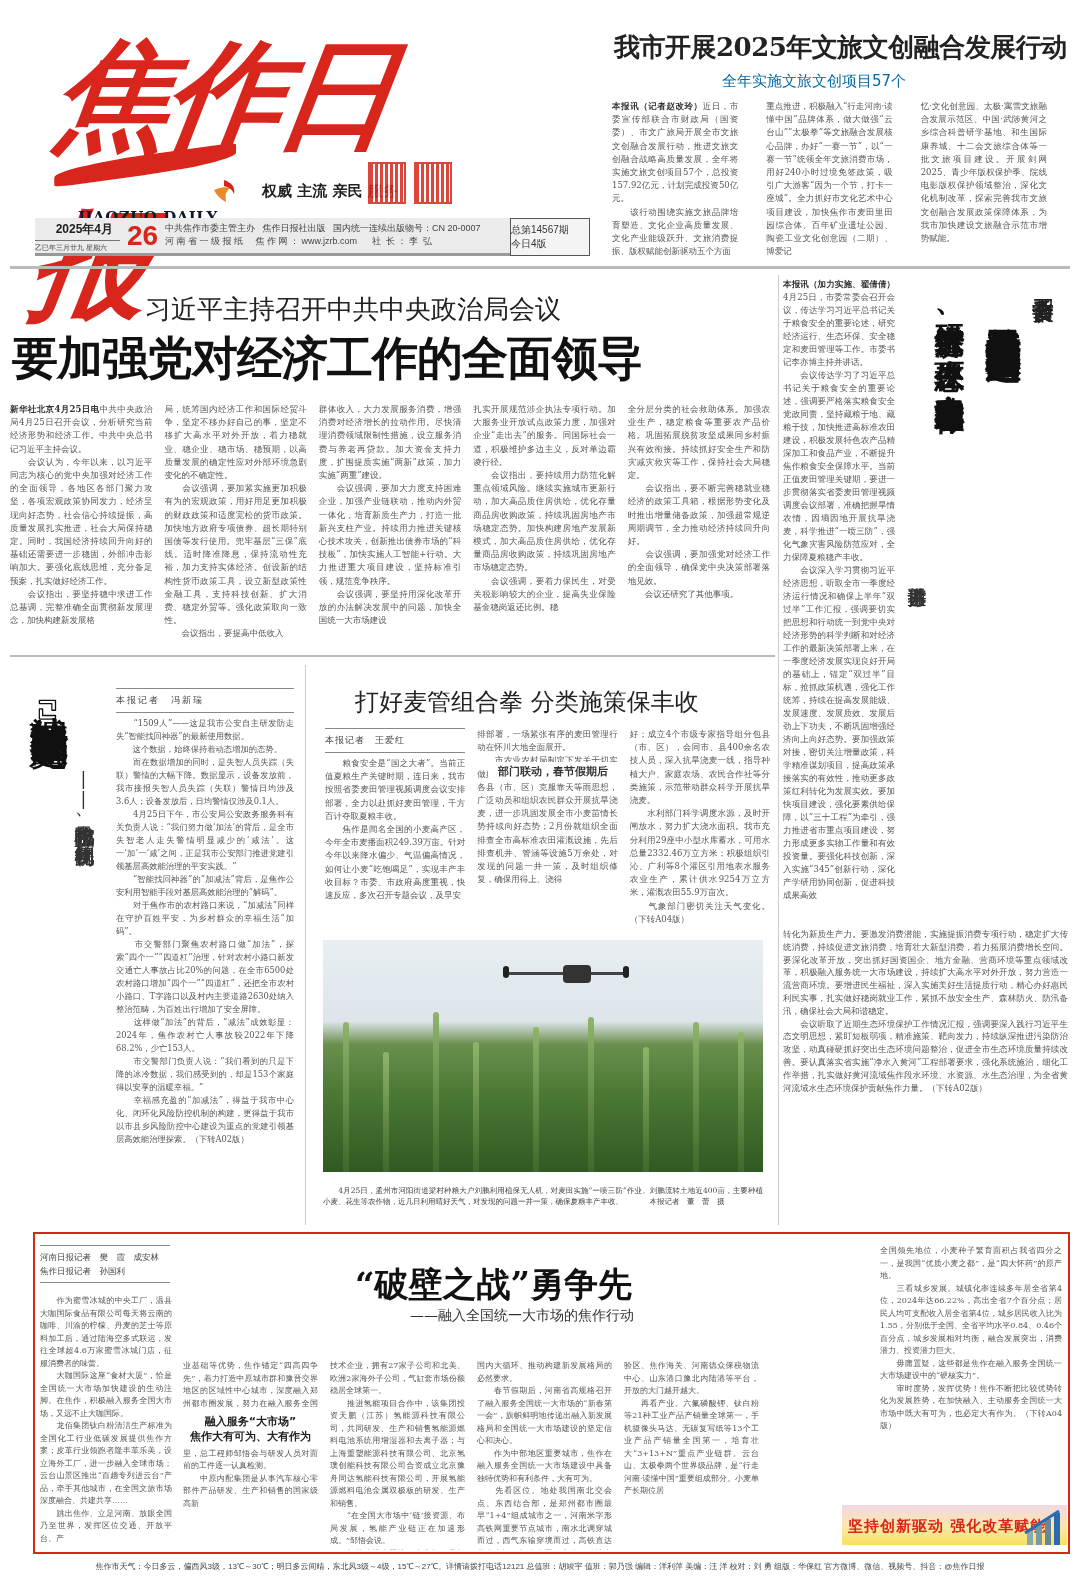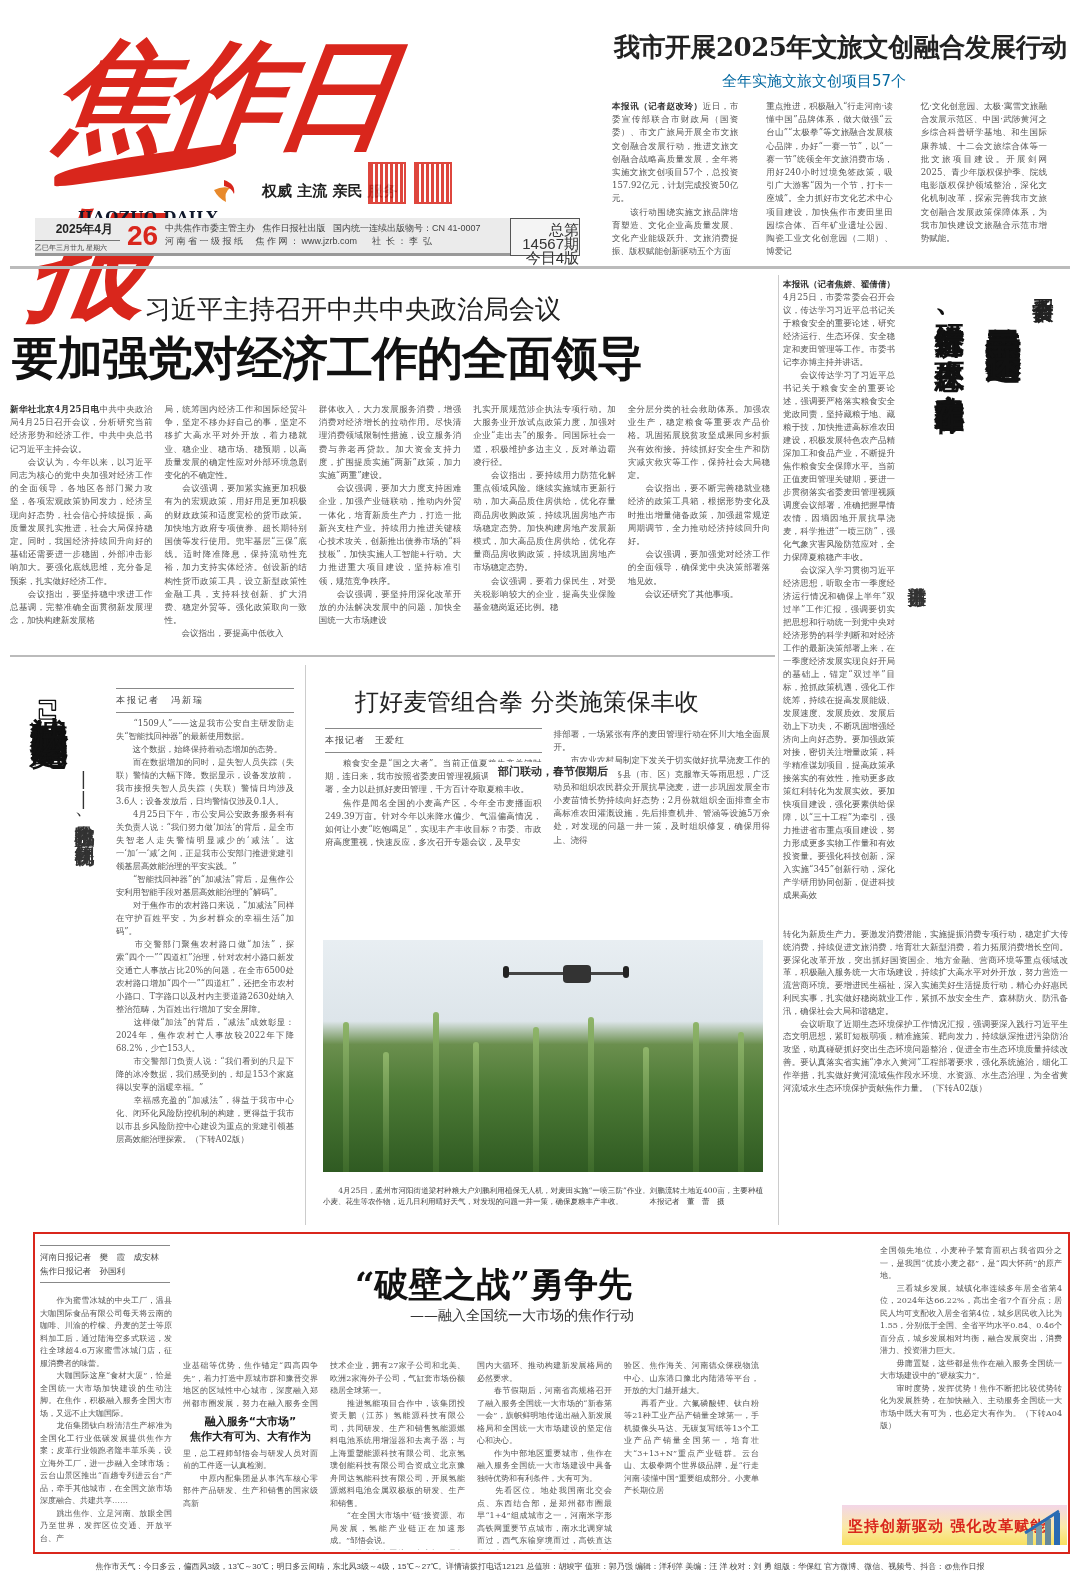--- a/index.html
+++ b/index.html
@@ -13,21 +13,21 @@
   .qr { width: 38px; height: 42px; background:
        repeating-linear-gradient(90deg, #d9261c 0 3px, #fff 3px 5px),
        #d9261c; border: 2px solid #d9261c; opacity: .85; }
   .qr1 { left: 368px; top: 162px; }
   .qr2 { left: 414px; top: 162px; }
   .infobar { left: 35px; top: 218px; width: 545px; height: 38px; background: #ebebeb; border-bottom: 3px solid #999; }
   .infobar .date { position: absolute; left: 0; top: 3px; width: 78px; text-align: right; font-family: "Liberation Sans", sans-serif; font-weight: bold; font-size: 12px; color: #222; }
   .infobar .lunar { position: absolute; left: 0; top: 22px; width: 85px; font-family: "Liberation Sans", sans-serif; font-size: 7px; color: #444; border-top: 1px solid #777; padding-top: 2px; }
   .infobar .day { position: absolute; left: 92px; top: 2px; font-family: "Liberation Sans", sans-serif; font-weight: bold; font-size: 28px; color: #d9261c; line-height: 32px; }
   .infobar .pub { position: absolute; left: 130px; top: 4px; font-family: "Liberation Sans", sans-serif; font-size: 9px; color: #444; line-height: 13px; white-space: pre; }
-  .infobar .issue { position: absolute; left: 475px; top: 0; width: 70px; height: 38px; border: 1px solid #555; font-family: "Liberation Sans", sans-serif; font-size: 15px; text-align: right; line-height: 14px; padding-top: 4px; background: #f4f4f4; }
+  .infobar .issue { position: absolute; left: 475px; top: 0; width: 80px; height: 38px; border: 1px solid #555; font-family: "Liberation Sans", sans-serif; font-size: 10px; text-align: left; line-height: 14px; padding-top: 4px; background: #f4f4f4; }
   .rule { height: 3px; background: #bbb; }
   .headline { font-family: "DejaVu Serif", serif; color: #222; white-space: nowrap; }
   .sans-h { font-family: "DejaVu Sans", sans-serif; }
   .body-text { font-family: "DejaVu Serif", serif; font-size: 8.5px; line-height: 13.2px; color: #555; text-align: justify; }
   .cols { display: flex; gap: 12px; }
   .cols > div { flex: 1; }
   .lead { font-weight: bold; color: #333; }
   .vert { writing-mode: vertical-rl; font-family: "DejaVu Serif", serif; white-space: nowrap; }
   .byline { font-size: 9px; color: #444; border-top: 1px solid #888; border-bottom: 1px solid #888; padding: 5px 0; letter-spacing: 2px; }
   .photo { background: linear-gradient(180deg, #e8eef2 0%, #dde5ea 35%, #6b8f4e 45%, #4c7a35 65%, #2f5a22 100%); overflow: hidden; }
@@ -56,21 +56,21 @@
     </svg>
 </div>
 <div class="abs slogan">权威 主流 亲民 服务</div>
 <div class="abs qr qr1"></div>
 <div class="abs qr qr2"></div>
 
 <div class="abs infobar">
   <div class="date">2025年4月</div>
   <div class="lunar">乙巳年三月廿九  星期六</div>
   <div class="day">26</div>
-  <div class="pub"><span>中共焦作市委主管主办   焦作日报社出版   国内统一连续出版物号：CN 41-0007</span>
+  <div class="pub"><span>中共焦作市委主管主办   焦作日报社出版   国内统一连续出版物号：CN 20-0007</span>
 <span>河 南 省 一 级 报 纸     焦 作 网 ： www.jzrb.com      社  长 ： 李  弘</span></div>
   <div class="issue">
     <div>总第14567期</div>
     <div>今日4版</div>
   </div>
 </div>
 
 <div class="abs headline" style="left:614px; top:30px; font-size:26px; font-weight:bold; letter-spacing:-0.5px;">我市开展2025年文旅文创融合发展行动</div>
 <div class="abs headline sans-h" style="left:722px; top:72px; font-size:15px; color:#0369a1;">全年实施文旅文创项目57个</div>
 <div class="abs cols" style="left:612px; top:100px; width:435px; height:155px; gap:28px;">
@@ -101,21 +101,21 @@
 　　会议指出，要不断完善稳就业稳经济的政策工具箱，根据形势变化及时推出增量储备政策，加强超常规逆周期调节，全力推动经济持续回升向好。
 　　会议强调，要加强党对经济工作的全面领导，确保党中央决策部署落地见效。
 　　会议还研究了其他事项。</div>
 </div>
 <div class="abs" style="left:10px; top:655px; width:765px; height:2px; background:#bbb;"></div>
 
 <div class="abs vert" style="left:1028px; top:282px; font-size:22px; font-family:'DejaVu Sans',sans-serif; color:#222;">市委常委会召开会议</div>
 <div class="abs vert" style="left:980px; top:300px; font-size:35.5px; font-weight:bold; color:#111; letter-spacing:1px; height:620px;">传达学习习近平总书记关于粮食安全的重要论述</div>
 <div class="abs vert" style="left:930px; top:300px; font-size:29.5px; font-weight:bold; color:#111; letter-spacing:1px; height:720px;">研究经济运行、生态环保、安全稳定和麦田管理等工作</div>
 <div class="abs vert" style="left:905px; top:572px; font-size:19px; color:#333;">李亦博主持并讲话</div>
-<div class="abs body-text" style="left:783px; top:278px; width:112px; height:648px; overflow:hidden; white-space:pre-line; font-size:8.5px; line-height:13px;"><span class="lead">本报讯（记者焦娇、翟倩倩）</span><span>4月25日，市委常委会召开会议，传达学习习近平总书记关于粮食安全的重要论述，研究经济运行、生态环保、安全稳定和麦田管理等工作。市委书记李亦博主持并讲话。
+<div class="abs body-text" style="left:783px; top:278px; width:112px; height:648px; overflow:hidden; white-space:pre-line; font-size:8.5px; line-height:13px;"><span class="lead">本报讯（加力实施、翟倩倩）</span><span>4月25日，市委常委会召开会议，传达学习习近平总书记关于粮食安全的重要论述，研究经济运行、生态环保、安全稳定和麦田管理等工作。市委书记李亦博主持并讲话。
 　　会议传达学习了习近平总书记关于粮食安全的重要论述，强调要严格落实粮食安全党政同责，坚持藏粮于地、藏粮于技，加快推进高标准农田建设，积极发展特色农产品精深加工和食品产业，不断提升焦作粮食安全保障水平。当前正值麦田管理关键期，要进一步贯彻落实省委麦田管理视频调度会议部署，准确把握旱情农情，因墒因地开展抗旱浇麦，科学推进“一喷三防”，强化气象灾害风险防范应对，全力保障夏粮稳产丰收。
 　　会议深入学习贯彻习近平经济思想，听取全市一季度经济运行情况和确保上半年“双过半”工作汇报，强调要切实把思想和行动统一到党中央对经济形势的科学判断和对经济工作的最新决策部署上来，在一季度经济发展实现良好开局的基础上，锚定“双过半”目标，抢抓政策机遇，强化工作统筹，持续在提高发展能级、发展速度、发展质效、发展后劲上下功夫，不断巩固增强经济向上向好态势。要加强政策对接，密切关注增量政策，科学精准谋划项目，提高政策承接落实的有效性，推动更多政策红利转化为发展实效。要加快项目建设，强化要素供给保障，以“三十工程”为牵引，强力推进省市重点项目建设，努力形成更多实物工作量和有效投资量。要强化科技创新，深入实施“345”创新行动，深化产学研用协同创新，促进科技成果高效</span></div>
 <div class="abs body-text" style="left:783px; top:928px; width:285px; height:295px; overflow:hidden; white-space:pre-line; font-size:8.5px; line-height:12.8px;">转化为新质生产力。要激发消费潜能，实施提振消费专项行动，稳定扩大传统消费，持续促进文旅消费，培育壮大新型消费，着力拓展消费增长空间。要深化改革开放，突出抓好国资国企、地方金融、营商环境等重点领域改革，积极融入服务统一大市场建设，持续扩大高水平对外开放，努力营造一流营商环境。要增进民生福祉，深入实施美好生活提质行动，精心办好惠民利民实事，扎实做好稳岗就业工作，紧抓不放安全生产、森林防火、防汛备汛，确保社会大局和谐稳定。
 　　会议听取了近期生态环境保护工作情况汇报，强调要深入践行习近平生态文明思想，紧盯短板弱项，精准施策、靶向发力，持续纵深推进污染防治攻坚，动真碰硬抓好突出生态环境问题整治，促进全市生态环境质量持续改善。要认真落实省实施“净水入黄河”工程部署要求，强化系统施治，细化工作举措，扎实做好黄河流域焦作段水环境、水资源、水生态治理，为全省黄河流域水生态环境保护贡献焦作力量。（下转A02版）</div>
 <div class="abs vline" style="left:778px; top:275px; height:950px;"></div>
 
 <div class="abs vert" style="left:22px; top:700px; font-size:39px; color:#111; height:530px; letter-spacing:-1px;">党建引领基层高效能治理的『加减法』</div>
 <div class="abs vert" style="left:72px; top:770px; font-size:20px; font-family:'DejaVu Sans',sans-serif; color:#333;">——我市风险防控中心化、闭环化机制初探</div>
 <div class="abs" style="left:116px; top:688px; width:178px; height:540px; overflow:hidden;">
   <div class="byline">本报记者　冯新瑞</div>
@@ -136,20 +136,25 @@
 <div class="abs" style="left:325px; top:728px; width:445px; height:200px; display:flex; gap:12px; overflow:hidden;">
   <div style="flex:1">
     <div class="byline" style="letter-spacing:1px;">本报记者　王爱红</div>
     <div class="body-text" style="white-space:pre-line; margin-top:4px;">　　粮食安全是“国之大者”。当前正值夏粮生产关键时期，连日来，我市按照省委麦田管理视频调度会议安排部署，全力以赴抓好麦田管理，千方百计夺取夏粮丰收。
 　　焦作是闻名全国的小麦高产区，今年全市麦播面积249.39万亩。针对今年以来降水偏少、气温偏高情况，如何让小麦“吃饱喝足”，实现丰产丰收目标？市委、市政府高度重视，快速反应，多次召开专题会议，及早安</div>
   </div>
   <div style="flex:1">
     <div class="body-text" style="white-space:pre-line;">排部署，一场紧张有序的麦田管理行动在怀川大地全面展开。
 　　市农业农村局制定下发关于切实做好抗旱浇麦工作的紧急通知，督促各县（市、区）克服靠天等雨思想，广泛动员和组织农民群众开展抗旱浇麦，进一步巩固发展全市小麦苗情长势持续向好态势；2月份就组织全面排查全市高标准农田灌溉设施，先后排查机井、管涵等设施5万余处，对发现的问题一井一策，及时组织修复，确保用得上、浇得</div>
   </div>
+  <div style="flex:1">
+    <div class="body-text" style="white-space:pre-line;">好；成立4个市级专家指导组分包县（市、区），会同市、县400余名农技人员，深入抗旱浇麦一线，指导种植大户、家庭农场、农民合作社等分类施策，示范带动群众科学开展抗旱浇麦。
+　　水利部门科学调度水源，及时开闸放水，努力扩大浇水面积。我市充分利用29座中小型水库蓄水，可用水总量2332.46万立方米；积极组织引沁、广利等8个灌区引用地表水服务农业生产，累计供水9254万立方米，灌溉农田55.9万亩次。
+　　气象部门密切关注天气变化。（下转A04版）</div>
+  </div>
 </div>
 <div class="abs sans-h" style="left:488px; top:762px; font-size:11px; font-weight:bold; color:#333; background:#fff; padding:2px 10px;">部门联动，春节假期后</div>
 
 <div class="abs photo" style="left:323px; top:940px; width:440px; height:232px;">
   <div class="drone-arm"></div>
   <div class="drone-body"></div>
   <div class="rotor" style="left:180px;"></div>
   <div class="rotor" style="left:300px;"></div>
   <div class="stalk" style="left:20px; height:150px;"></div>
   <div class="stalk" style="left:60px; height:120px;"></div>

